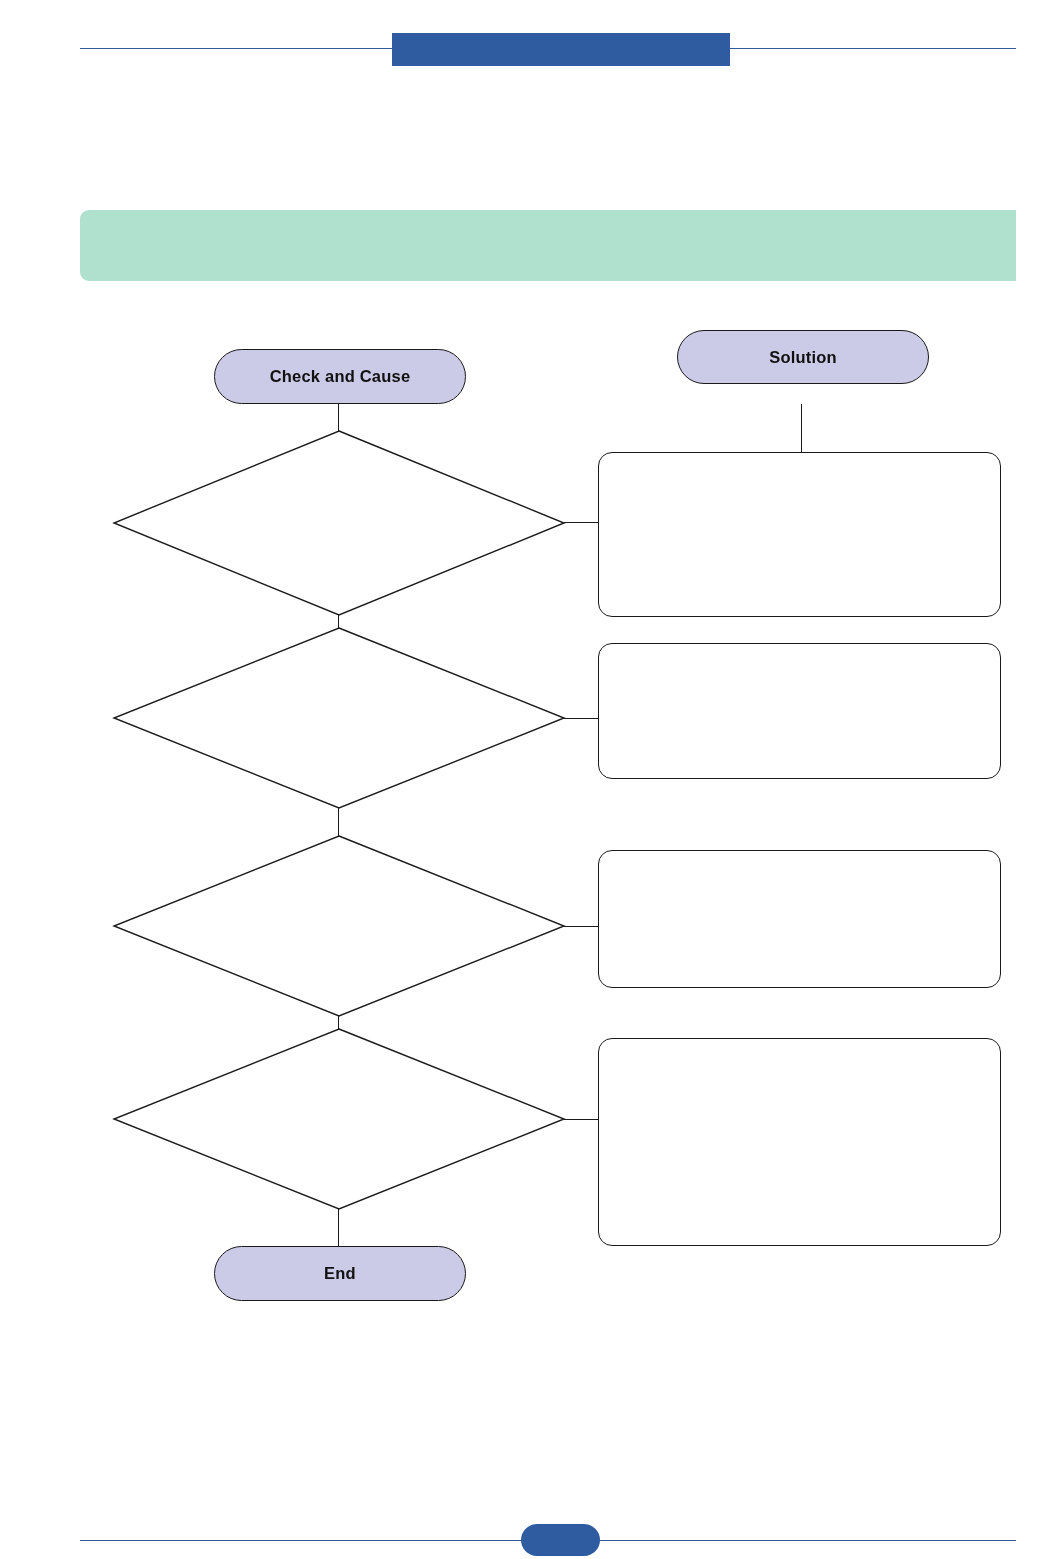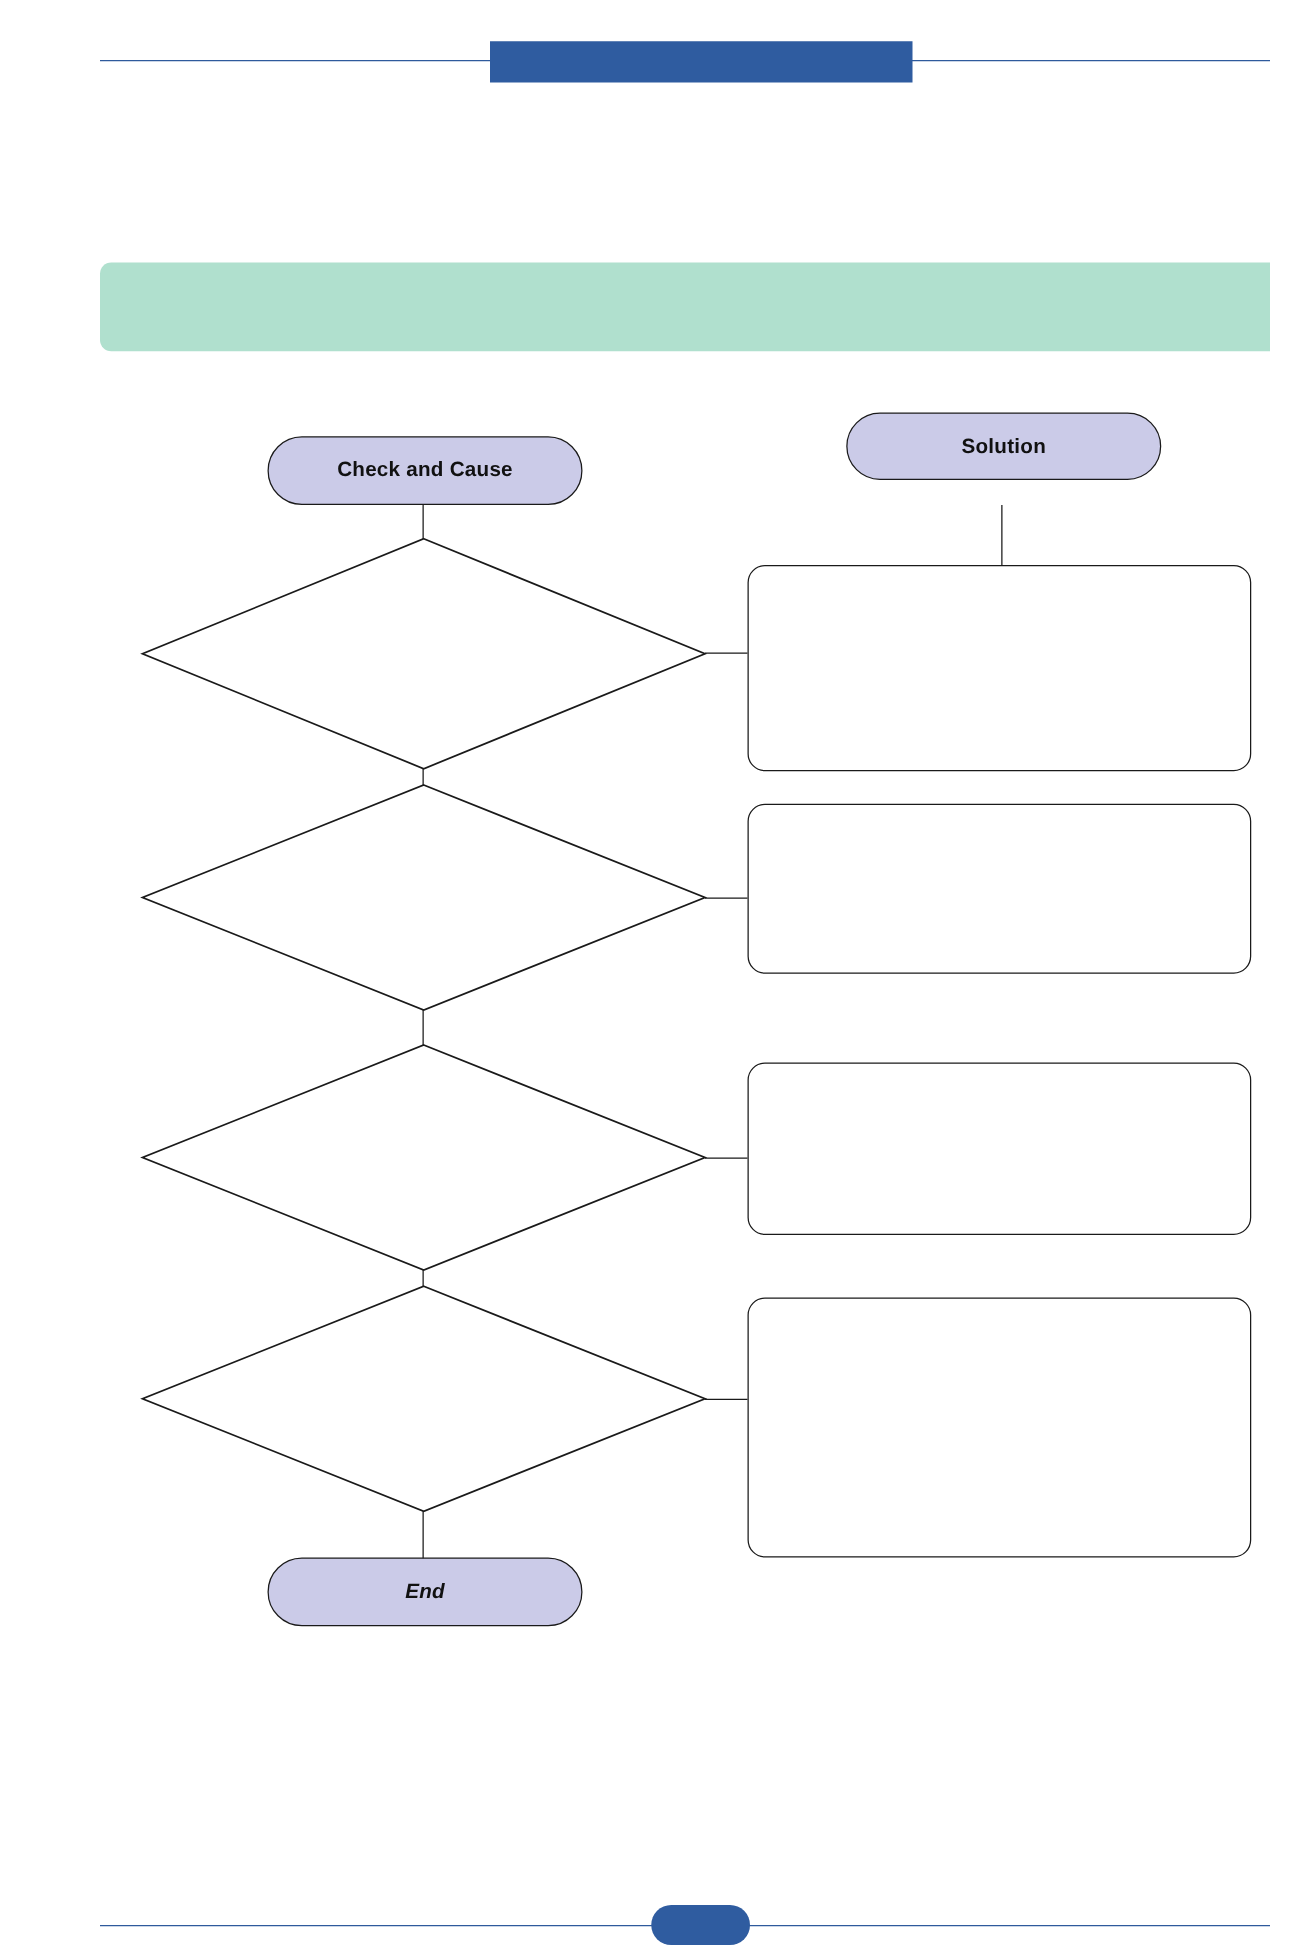--- a/index.html
+++ b/index.html
@@ -228,20 +228,20 @@
       </svg>
       <div class="diamond-label"></div>
     </div>
 
     <div class="hline" style="left:564px; top:1119px; width:34px;"></div>
 
     <div class="sbox" style="left:598px; top:1038px; width:403px; height:208px;"></div>
 
     <div class="vline" style="left:338px; top:1209px; height:38px;"></div>
 
-    <div class="pill" style="left:214px; top:1246px; width:252px; height:55px;font-style:italic;">End</div>
+    <div class="pill" style="left:214px; top:1246px; width:252px; height:55px;">End</div>
 
   </div>
 
   <div class="footer-rule"></div>
   <div class="footer-badge"></div>
 
 </div>
 
 </body></html>

